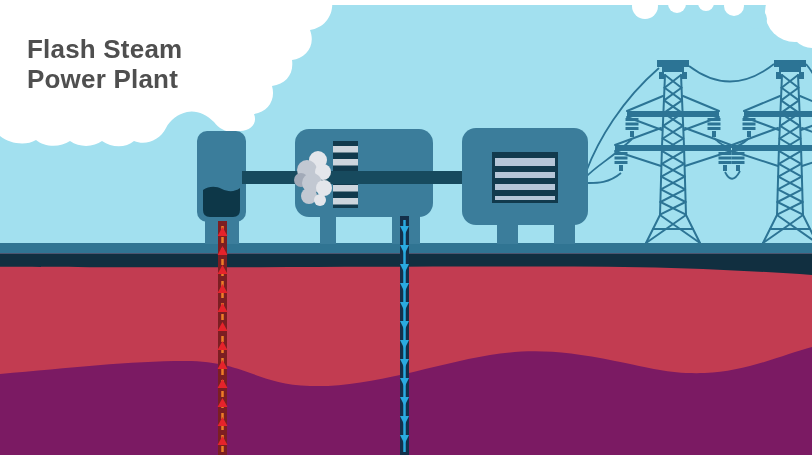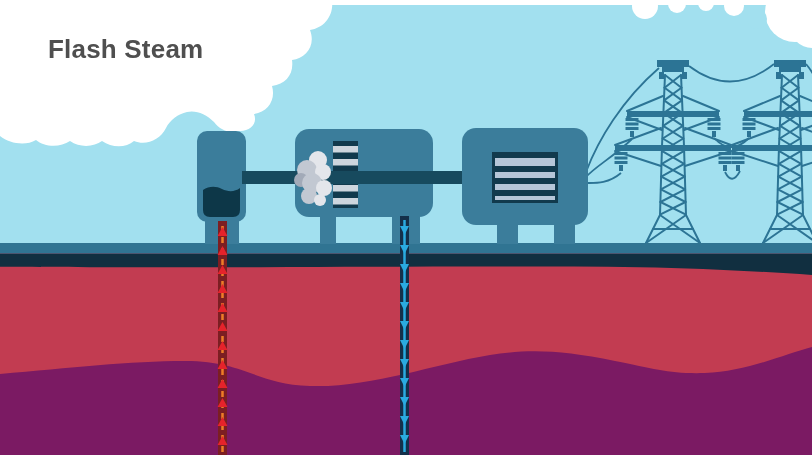--- a/index.html
+++ b/index.html
@@ -1,19 +1,19 @@
 <!DOCTYPE html>
 <html style="--sky: #a2e0ef; --cloud: #ffffff; --title_text: #4f4f4f; --machine: #3b7d9b; --machine_dark: #113a4d; --pipe_dark: #174a5e; --liquid: #0d3748; --bar_light: #cdd6de; --grille_light: #b5c6d8; --platform: #307492; --subsoil: #112f40; --hot_rock: #c23c51; --magma: #7b1a63; --tower: #2c7495; --pipe_red_casing: #7c1e22; --pipe_red_line: #ee7d27; --pipe_red_arrow: #e5232b; --pipe_blue_casing: #14304a; --pipe_blue: #2aabe1; --steam_light: #e4e6eb; --steam_mid: #c2c8d2; --steam_dark: #a2aab8;"><head>
 <meta charset="utf-8">
 <style>
   html,body{margin:0;padding:0;background:#fff;}
   .stage{position:relative;width:812px;height:462px;overflow:hidden;background:#fff;
          font-family:"Liberation Sans", sans-serif;}
   .stage svg{position:absolute;left:0;top:0;}
-  .title{position:absolute;left:48px;top:34px;color:var(--title_text);
+  .title{position:absolute;left:27px;top:34px;color:var(--title_text);
          font-size:26px;font-weight:700;line-height:30px;letter-spacing:.2px;}
   .title span{display:block;}
   .sky{fill:var(--sky);} .cloud{fill:var(--cloud);} .notch{fill:var(--sky);}
   .machine{fill:var(--machine);} .dark{fill:var(--machine_dark);}
   .pipe{fill:var(--pipe_dark);} .liquid{fill:var(--liquid);}
   .barlight{fill:var(--bar_light);} .grlight{fill:var(--grille_light);}
   .platform{fill:var(--platform);} .subsoil{fill:var(--subsoil);}
   .hotrock{fill:var(--hot_rock);} .magma{fill:var(--magma);}
   .towerS{stroke:var(--tower);stroke-width:2;fill:none;stroke-linecap:round;}
   .towerF{fill:var(--tower);}
@@ -225,14 +225,15 @@
         <polygon points="404.5,406 400,397 409,397" class="bluearr"></polygon>
         <polygon points="404.5,425 400,416 409,416" class="bluearr"></polygon>
         <polygon points="404.5,444 400,435 409,435" class="bluearr"></polygon>
       </g>
 
   <rect class="white" x="0" y="455" width="812" height="7"></rect>
 </svg>
 
 <div class="title">
   <span>Flash Steam</span>
+  <span>Power Plant</span>
 </div>
 </div>
 
 </body></html>

